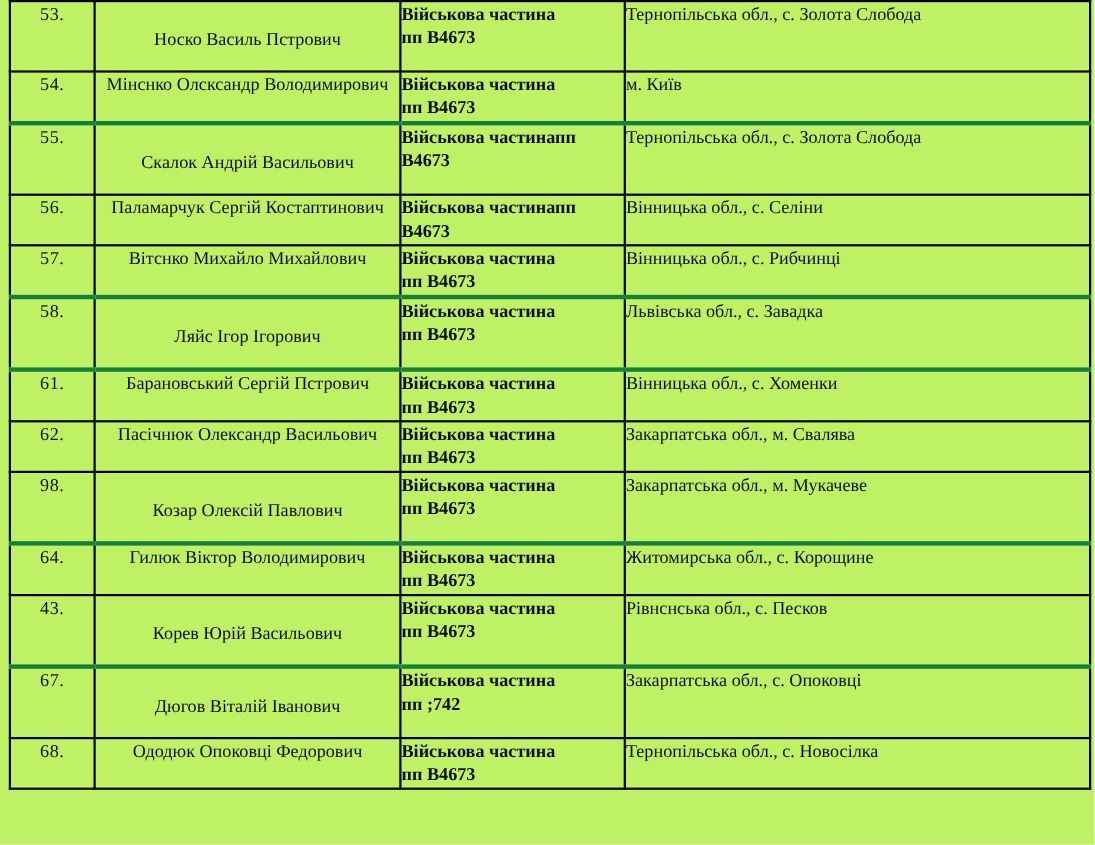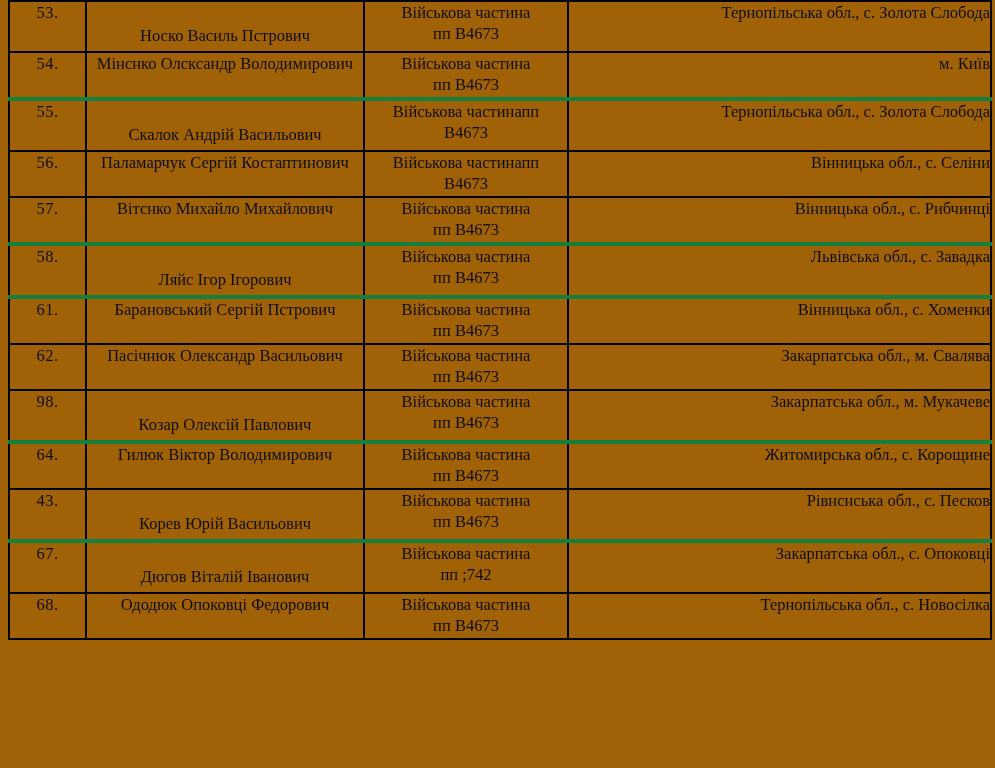--- a/index.html
+++ b/index.html
@@ -4,21 +4,21 @@
 <style>
   html, body {
     margin: 0;
     padding: 0;
     background: #ffffff;
   }
   .page {
     position: relative;
     width: 995px;
     height: 768px;
-    background: #a16207;
+    background: #bef264;
     font-family: "Liberation Serif", "DejaVu Serif", serif;
     color: #0d0d0d;
     overflow: hidden;
   }
   table.doc-table {
     position: absolute;
     left: 8px;
     top: 0;
     width: 982px;
     border-collapse: collapse;
@@ -43,29 +43,29 @@
     padding-top: 2px;
     letter-spacing: 0.5px;
   }
   td.name-cell {
     text-align: center;
     vertical-align: top;
     padding-top: 1px;
   }
   td.name-cell.nm-bottom {
     vertical-align: bottom;
-    padding-bottom: 5px;
+    padding-bottom: 18px;
   }
   td.unit-cell {
-    text-align: center;
     vertical-align: top;
     padding-top: 1px;
+    font-weight: bold;
   }
   td.loc-cell {
-    text-align: right;
+    text-align: left;
     vertical-align: top;
     padding-top: 2px;
   }
   tr.sep td {
     border-top: 4px solid #15803d;
   }
 </style>
 </head>
 <body>
 

